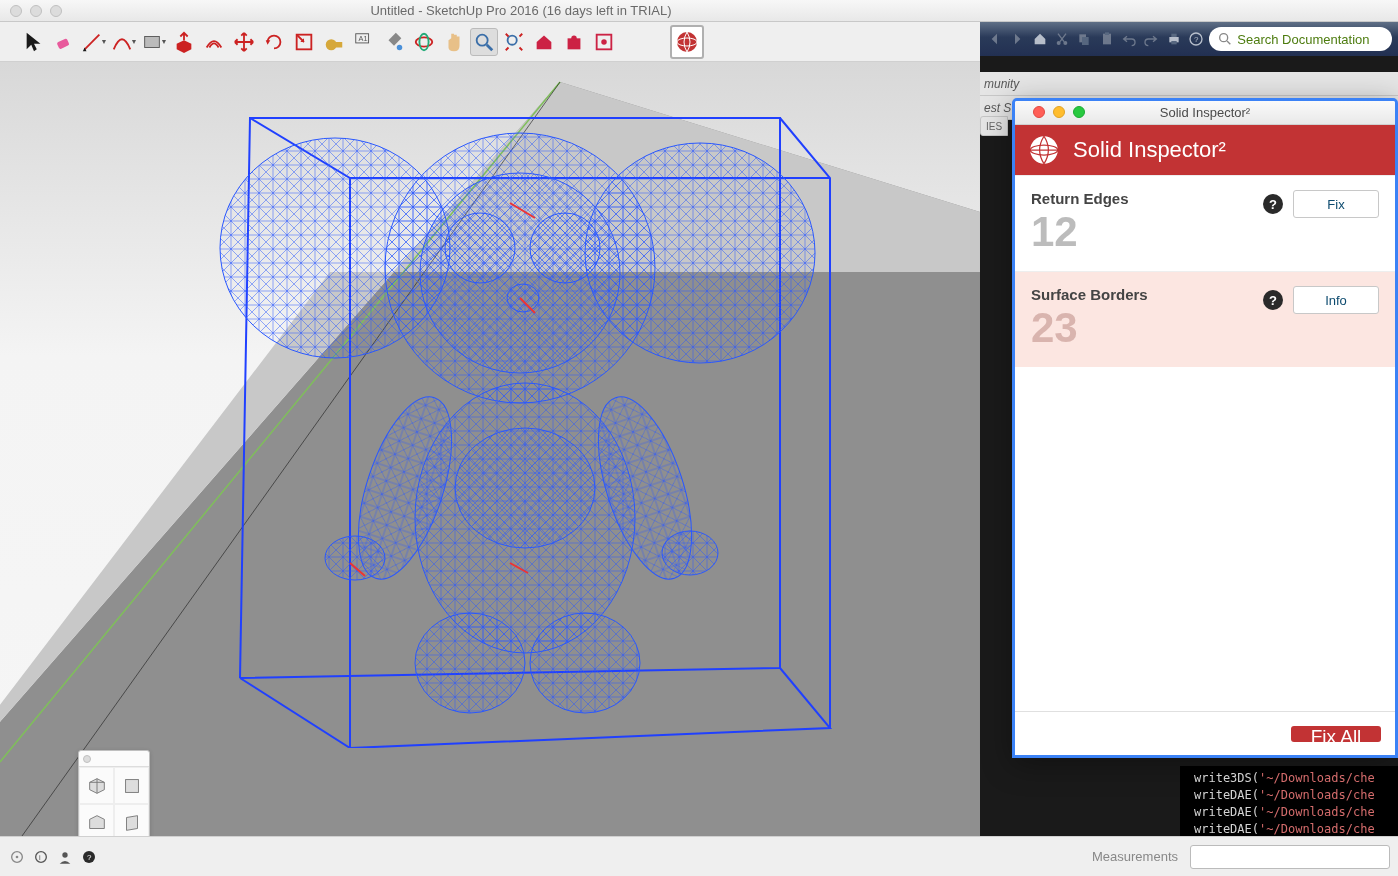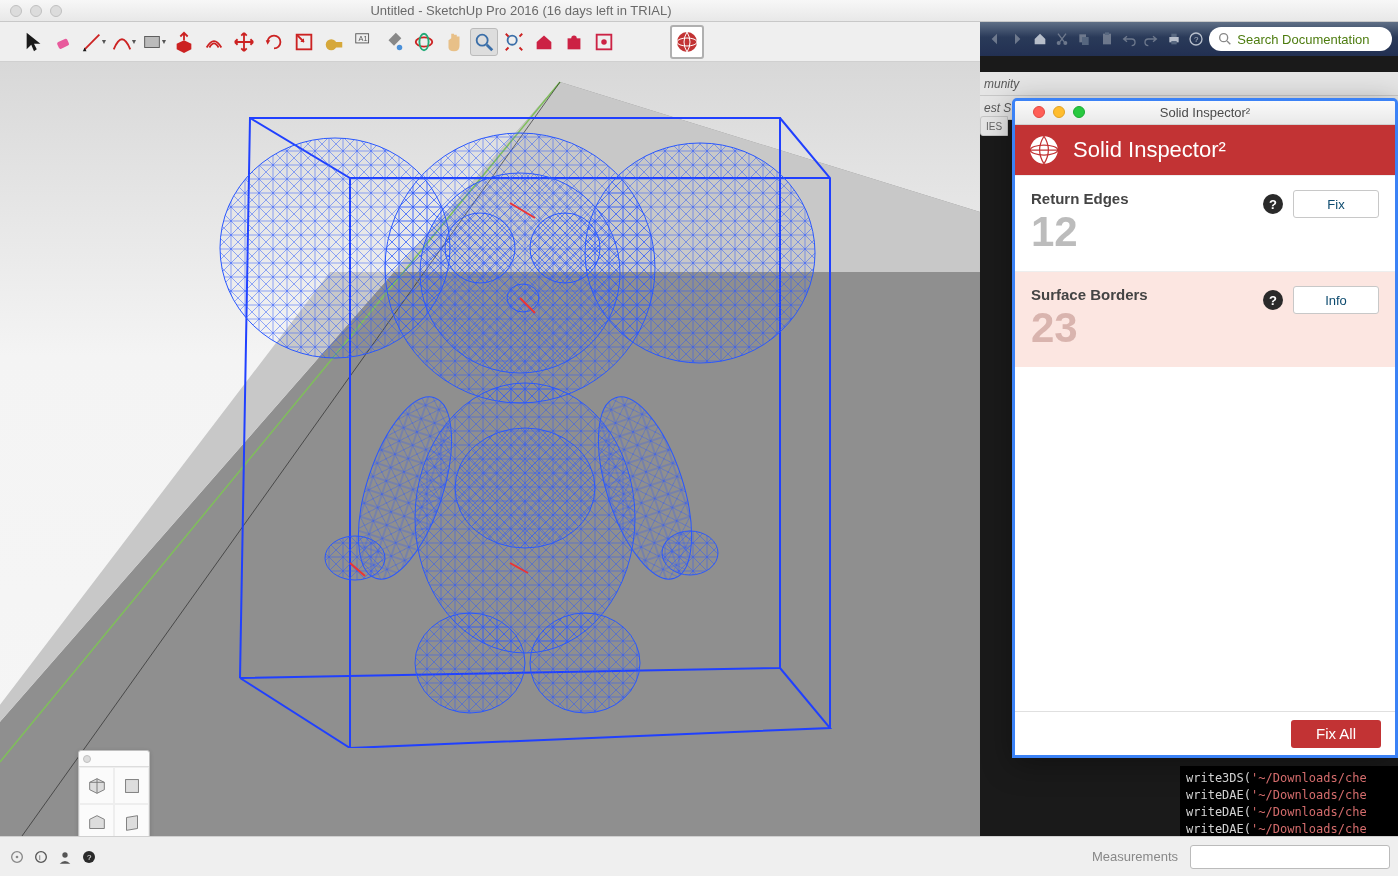--- a/index.html
+++ b/index.html
@@ -119,26 +119,26 @@
     .si-item { padding:14px 16px 18px; display:flex; align-items:flex-start; border-top:1px solid #eee;}
     .si-item.selected { background:#fce6e1;}
     .si-item .left { flex:1;}
     .si-item .left .label { font-size:15px; font-weight:600; color:#444;}
     .si-item .left .count { font-size:42px; font-weight:700; color:#bcbcbc; line-height:1; margin-top:4px;}
     .si-item.selected .left .count { color:#d9b4ae;}
     .si-item .right { display:flex; align-items:center; gap:10px;}
     .help-icon { width:20px;height:20px; border-radius:50%; background:#2a2a2a; color:#fff; display:flex;align-items:center;justify-content:center; font-weight:700; font-size:13px;}
     .si-btn { min-width:86px; height:28px; background:#fff; border:1px solid #c8c8c8; border-radius:3px; font-size:13px; color:#0c4a6e;}
     .si-footer { height:44px; border-top:1px solid #e0e0e0; display:flex; align-items:center; justify-content:flex-end; padding:0 14px;}
-    .si-footer .fixall { min-width:90px; height:28px; background:#c23334; color:#fff; border:none; border-radius:3px; font-size:15px;}
+    .si-footer .fixall { min-width:90px; height:16px; background:#c23334; color:#fff; border:none; border-radius:3px; font-size:19px;}
     
     .console {
       position:absolute; left:1180px; bottom:40px; width:218px; height:70px;
       background:#000; color:#d2d2d2; font-family: Menlo, Consolas, monospace; font-size:12px;
-      padding:4px 6px; line-height:17px; overflow:hidden;
+      padding:4px 14px; line-height:17px; overflow:hidden;
     }
     .console .str { color:#d46c6c;}
   </style>
 </head>
 <body>
 
 <div class="titlebar">
   <div class="traffic">
     <div class="dot"></div>
     <div class="dot"></div>

